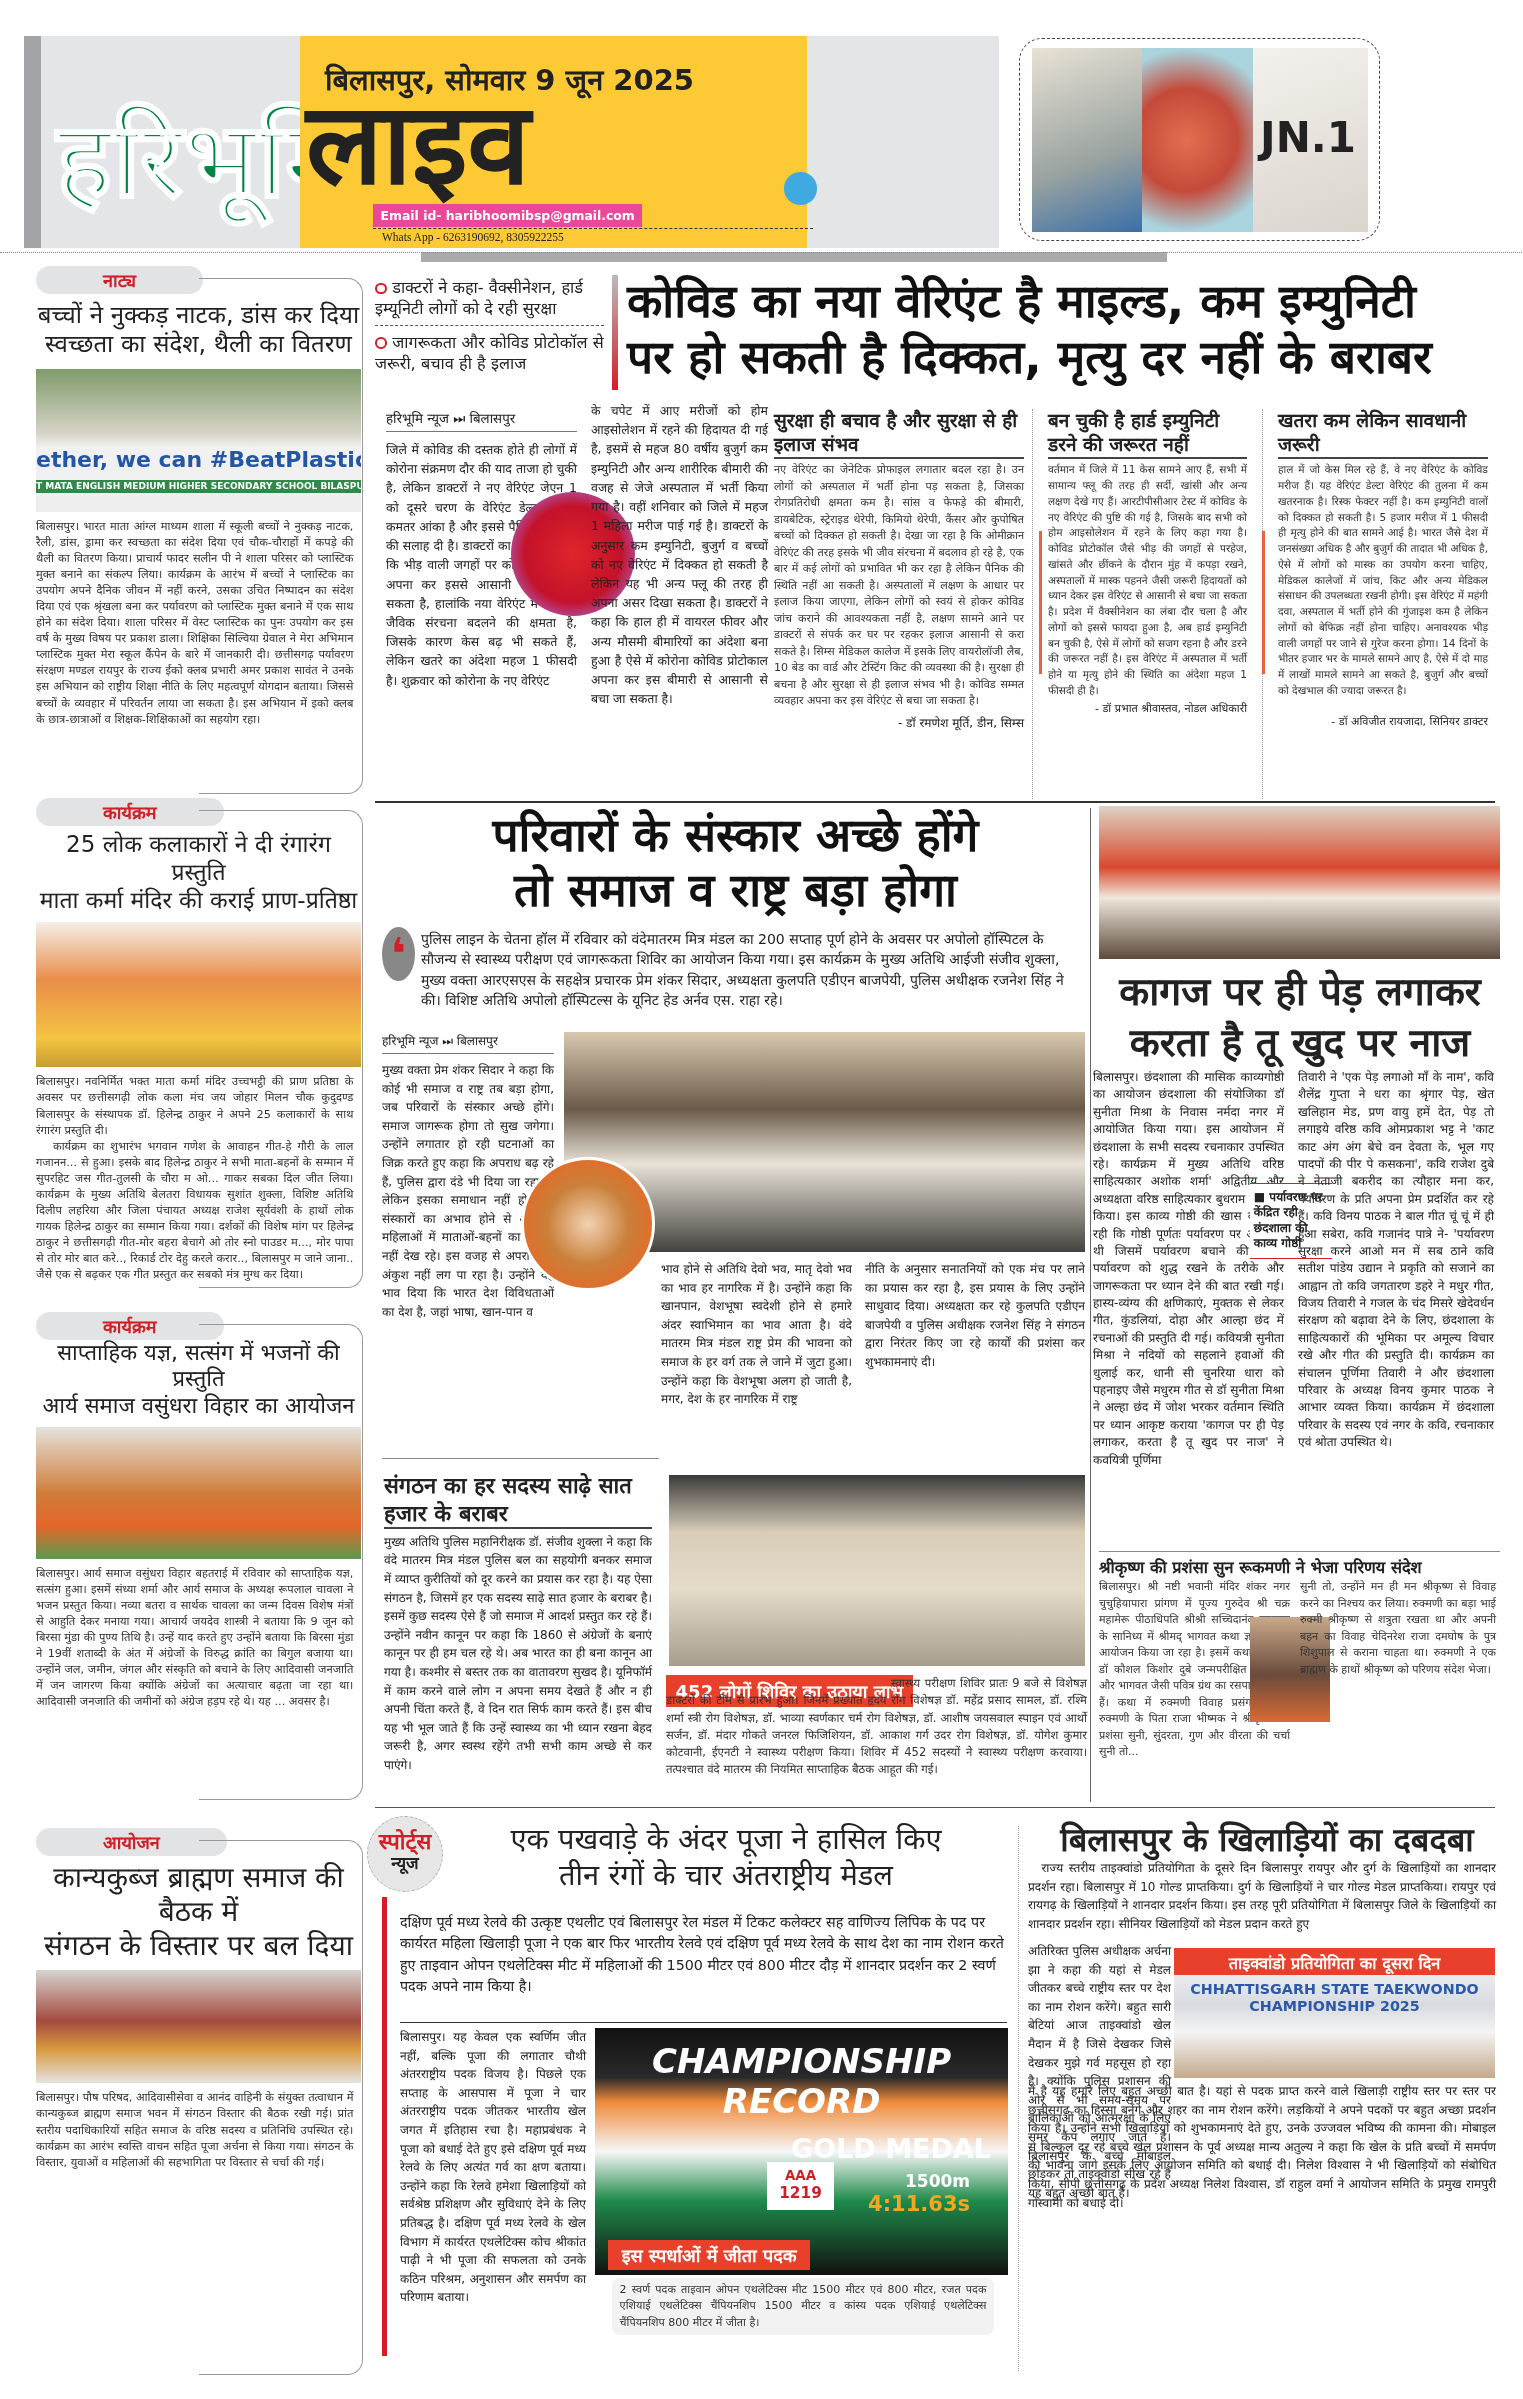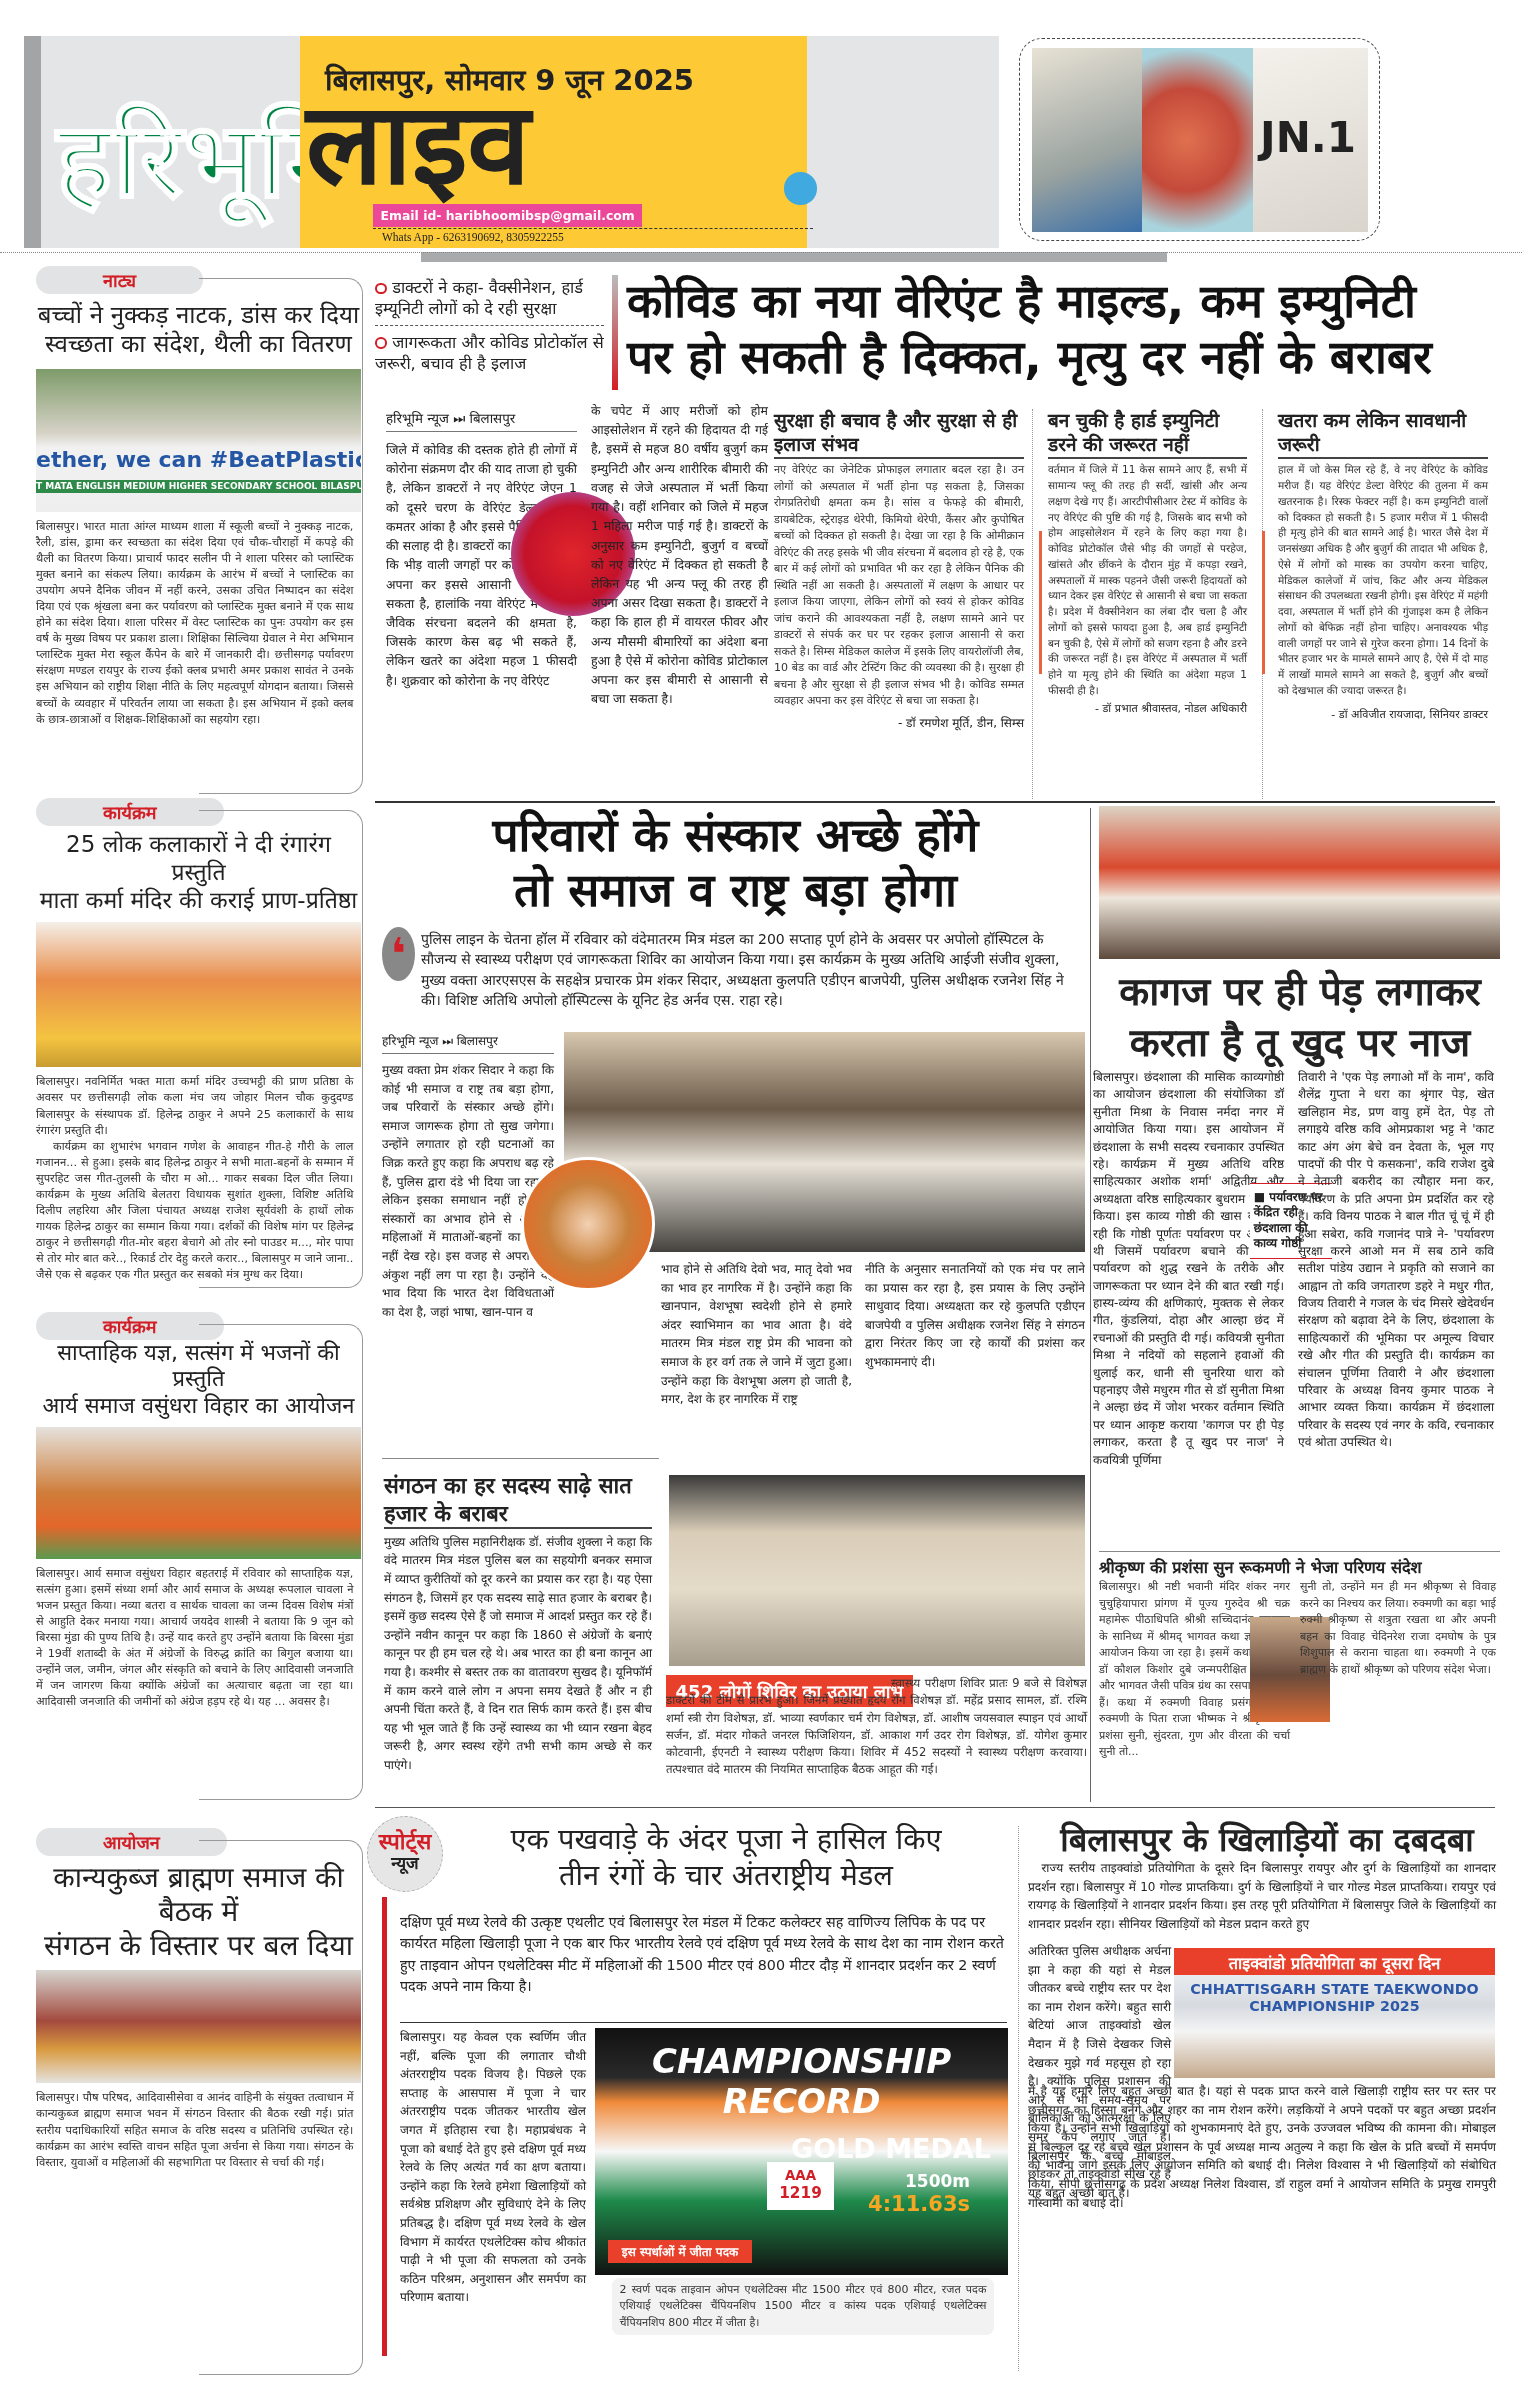--- a/index.html
+++ b/index.html
@@ -135,21 +135,21 @@
 <div class="abs" style="left:1048px;top:409px;width:199px">
   <div class="sub-head">बन चुकी है हार्ड इम्युनिटी डरने की जरूरत नहीं</div>
   <div class="scale-s" style="margin-top:3.8px;font-size:10.5px">वर्तमान में जिले में 11 केस सामने आए हैं, सभी में सामान्य फ्लू की तरह ही सर्दी, खांसी और अन्य लक्षण देखे गए हैं। आरटीपीसीआर टेस्ट में कोविड के नए वेरिएंट की पुष्टि की गई है, जिसके बाद सभी को होम आइसोलेशन में रहने के लिए कहा गया है। कोविड प्रोटोकॉल जैसे भीड़ की जगहों से परहेज, खांसते और छींकने के दौरान मुंह में कपड़ा रखने, अस्पतालों में मास्क पहनने जैसी जरूरी हिदायतों को ध्यान देकर इस वेरिएंट से आसानी से बचा जा सकता है। प्रदेश में वैक्सीनेशन का लंबा दौर चला है और लोगों को इससे फायदा हुआ है, अब हार्ड इम्युनिटी बन चुकी है, ऐसे में लोगों को सजग रहना है और डरने की जरूरत नहीं है। इस वेरिएंट में अस्पताल में भर्ती होने या मृत्यु होने की स्थिति का अंदेशा महज 1 फीसदी ही है।</div>
   <div class="quote-sig" style="margin-top:1.9px;font-size:11px">- डॉ प्रभात श्रीवास्तव, नोडल अधिकारी</div>
 </div>
 <div class="abs vsep" style="left:1262px;top:409px;height:390px"></div>
 <div class="abs" style="left:1262px;top:531px;width:2.9px;height:143px;background:#e8633e"></div>
 <div class="abs" style="left:1278px;top:409px;width:210px">
   <div class="sub-head">खतरा कम लेकिन सावधानी जरूरी</div>
   <div class="scale-s" style="margin-top:3.8px;font-size:10.5px">हाल में जो केस मिल रहे हैं, वे नए वेरिएंट के कोविड मरीज हैं। यह वेरिएंट डेल्टा वेरिएंट की तुलना में कम खतरनाक है। रिस्क फेक्टर नहीं है। कम इम्युनिटी वालों को दिक्कत हो सकती है। 5 हजार मरीज में 1 फीसदी ही मृत्यु होने की बात सामने आई है। भारत जैसे देश में जनसंख्या अधिक है और बुजुर्ग की तादात भी अधिक है, ऐसे में लोगों को मास्क का उपयोग करना चाहिए, मेडिकल कालेजों में जांच, किट और अन्य मेडिकल संसाधन की उपलब्धता रखनी होगी। इस वेरिएंट में महंगी दवा, अस्पताल में भर्ती होने की गुंजाइश कम है लेकिन लोगों को बेफिक्र नहीं होना चाहिए। अनावश्यक भीड़ वाली जगहों पर जाने से गुरेज करना होगा। 14 दिनों के भीतर हजार भर के मामले सामने आए है, ऐसे में दो माह में लाखों मामले सामने आ सकते है, बुजुर्ग और बच्चों को देखभाल की ज्यादा जरूरत है।</div>
-  <div class="quote-sig" style="margin-top:7px;font-size:11px">- डॉ अविजीत रायजादा, सिनियर डाक्टर</div>
+  <div class="quote-sig" style="margin-top:14px;font-size:11px">- डॉ अविजीत रायजादा, सिनियर डाक्टर</div>
 </div>
 <div class="abs hrule" style="left:375px;top:801px;width:1120px"></div>
 
 <div class="abs" style="left:382px;top:808px;width:707px;text-align:center;font-size:46px;font-weight:bold;line-height:1.2;color:#111">
   <div>परिवारों के संस्कार अच्छे होंगे</div>
   <div>तो समाज व राष्ट्र बड़ा होगा</div>
 </div>
 <div class="abs" style="left:382px;top:927px;width:32.5px;height:54px;border-radius:50%;background:#888;color:#d21e26;font-size:44px;font-weight:bold;text-align:center;line-height:54px">❛</div>
 <div class="abs" style="left:421px;top:929px;width:660px;font-size:14px;line-height:1.45;color:#222">पुलिस लाइन के चेतना हॉल में रविवार को वंदेमातरम मित्र मंडल का 200 सप्ताह पूर्ण होने के अवसर पर अपोलो हॉस्पिटल के सौजन्य से स्वास्थ्य परीक्षण एवं जागरूकता शिविर का आयोजन किया गया। इस कार्यक्रम के मुख्य अतिथि आईजी संजीव शुक्ला, मुख्य वक्ता आरएसएस के सहक्षेत्र प्रचारक प्रेम शंकर सिदार, अध्यक्षता कुलपति एडीएन बाजपेयी, पुलिस अधीक्षक रजनेश सिंह ने की। विशिष्ट अतिथि अपोलो हॉस्पिटल्स के यूनिट हेड अर्नव एस. राहा रहे।</div>
 <div class="abs" style="left:382px;top:1032px;width:172px">
@@ -203,21 +203,21 @@
 
 <div class="abs" style="left:595px;top:2028px;width:413px;height:247px;background:linear-gradient(180deg,#111 0,#2a2a2a 20%,#f08a3a 30%,#f7f7f7 50%,#1e8a4a 70%,#111 100%)">
   <div style="position:absolute;left:9.6px;top:13.4px;width:394px;text-align:center;font-size:34px;font-weight:bold;font-style:italic;color:#fff">CHAMPIONSHIP RECORD</div>
   <div style="position:absolute;left:172px;top:134px;width:67px;height:48px;background:#fff;color:#d21e26;font-size:13.4px;font-weight:bold;text-align:center;line-height:1.2;padding-top:5.7px">
     <div>AAA</div>
     <div style="font-size:15.3px">1219</div>
   </div>
   <div style="position:absolute;right:17px;top:105px;font-size:27px;font-weight:bold;color:#fff">GOLD MEDAL</div>
   <div style="position:absolute;right:38px;top:143px;font-size:17px;font-weight:bold;color:#fff">1500m</div>
   <div style="position:absolute;right:38px;top:164px;font-size:21px;font-weight:bold;color:#f5a623">4:11.63s</div>
-  <div class="redband" style="position:absolute;left:13.4px;top:212px;padding:2.9px 13.4px;font-size:12px">इस स्पर्धाओं में जीता पदक</div>
+  <div class="redband" style="position:absolute;left:13.4px;top:212px;padding:2.9px 13.4px;font-size:18px">इस स्पर्धाओं में जीता पदक</div>
 </div>
 <div class="abs scale-s" style="left:612px;top:2278px;width:382px;font-size:11px;background:#f2f2f2;border-radius:7.6px;padding:3.8px 7.6px">2 स्वर्ण पदक ताइवान ओपन एथलेटिक्स मीट 1500 मीटर एवं 800 मीटर, रजत पदक एशियाई एथलेटिक्स चैंपियनशिप 1500 मीटर व कांस्य पदक एशियाई एथलेटिक्स चैंपियनशिप 800 मीटर में जीता है।</div>
 
 <div class="abs vsep" style="left:1018px;top:1826px;height:545px"></div>
 <div class="abs" style="left:1028px;top:1816px;width:478px;text-align:center;font-size:32.5px;font-weight:bold;color:#222">बिलासपुर के खिलाड़ियों का दबदबा</div>
 <div class="abs col-text" style="left:1028px;top:1859px;width:468px;font-size:12px;text-indent:13.4px">राज्य स्तरीय ताइक्वांडो प्रतियोगिता के दूसरे दिन बिलासपुर रायपुर और दुर्ग के खिलाड़ियों का शानदार प्रदर्शन रहा। बिलासपुर में 10 गोल्ड प्राप्तकिया। दुर्ग के खिलाड़ियों ने चार गोल्ड मेडल प्राप्तकिया। रायपुर एवं रायगढ़ के खिलाड़ियों ने शानदार प्रदर्शन किया। इस तरह पूरी प्रतियोगिता में बिलासपुर जिले के खिलाड़ियों का शानदार प्रदर्शन रहा। सीनियर खिलाड़ियों को मेडल प्रदान करते हुए</div>
 <div class="abs col-text" style="left:1028px;top:1942px;width:143px;font-size:12px">अतिरिक्त पुलिस अधीक्षक अर्चना झा ने कहा की यहां से मेडल जीतकर बच्चे राष्ट्रीय स्तर पर देश का नाम रोशन करेंगे। बहुत सारी बेटियां आज ताइक्वांडो खेल मैदान में है जिसे देखकर जिसे देखकर मुझे गर्व महसूस हो रहा है। क्योंकि पुलिस प्रशासन की ओर से भी समय-समय पर बालिकाओं को आत्मरक्षा के लिए समर कैंप लगाए जाते है। बिलासपुर के बच्चे मोबाइल छोड़कर तो ताइक्वांडो सीख रहे हैं यह बहुत अच्छी बात है।</div>
 <div class="abs redband" style="left:1174px;top:1948px;width:321px;text-align:center;padding:3.8px 0;font-size:16.3px">ताइक्वांडो प्रतियोगिता का दूसरा दिन</div>
 <div class="abs" style="left:1174px;top:1975px;width:321px;height:103px;background:linear-gradient(180deg,#e8ecef 0,#d7dbe0 30%,#f4f4f4 55%,#c4a98c 100%);overflow:hidden">
   <div style="padding:5.7px;font-size:14.3px;font-weight:bold;color:#2d58a8;text-align:center;line-height:1.2">CHHATTISGARH STATE TAEKWONDO CHAMPIONSHIP 2025</div>

